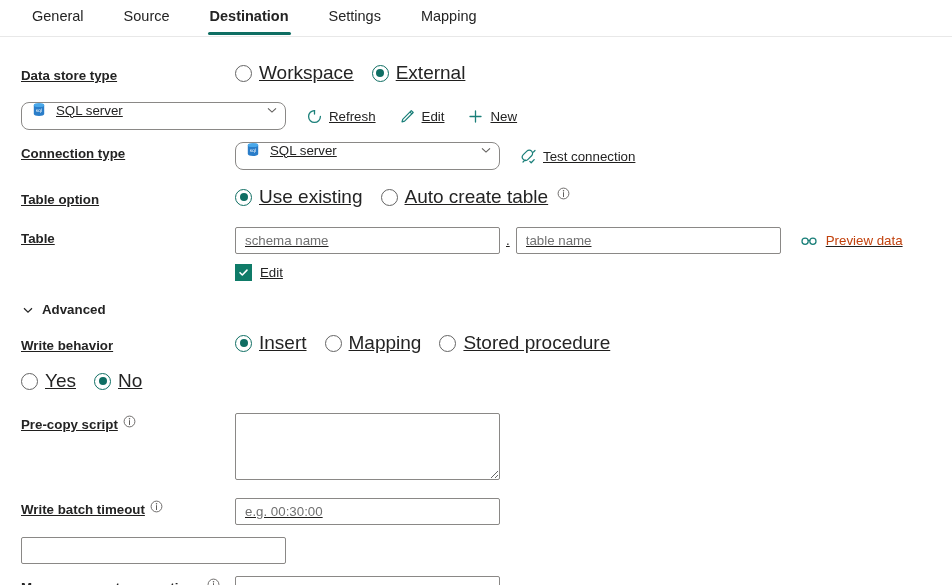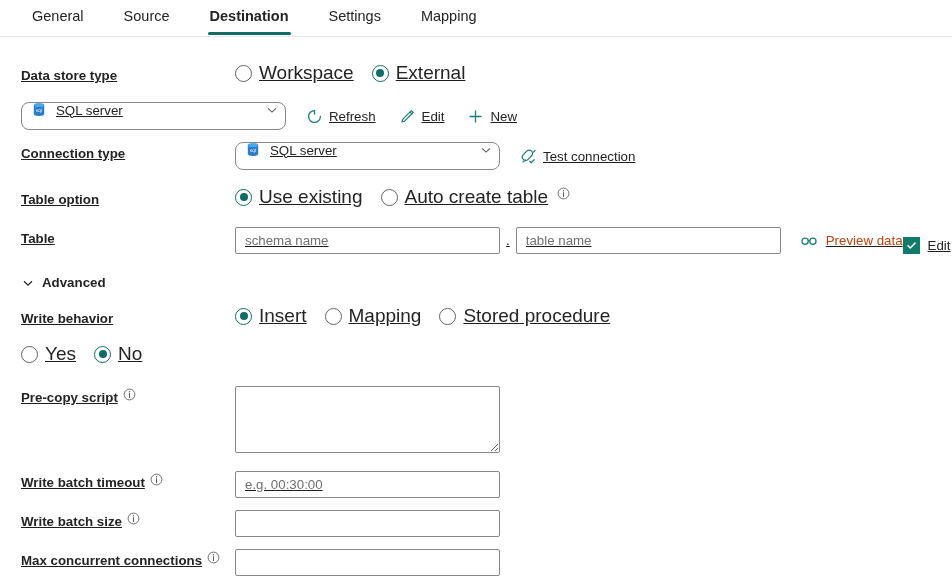--- a/index.html
+++ b/index.html
@@ -366,21 +366,21 @@
           </svg>
         </span>
       </div>
     </div>
   </div>
 
   <div class="row" style="margin-top:17px;">
     <div class="label">
       <span class="label-text">Table</span>
     </div>
-    <div style="display:flex;flex-direction:row;">
+    <div style="display:flex;flex-direction:column;">
       <div style="display:flex;align-items:center;">
         <input class="tinput w265" type="text" placeholder="schema name" style="">
         <span class="dotsep">.</span>
         <input class="tinput w265" type="text" placeholder="table name" style="">
         <div class="preview-link">
           <span class="ic">
             <svg viewBox="0 0 18 18" width="18" height="18">
               <circle cx="5.1" cy="9.2" r="3.1" fill="none" stroke="#1a7f79" stroke-width="1.25"></circle>
               <circle cx="12.9" cy="9.2" r="3.1" fill="none" stroke="#1a7f79" stroke-width="1.25"></circle>
               <path d="M8.2 9.0 C8.7 8.2 9.3 8.2 9.8 9.0" fill="none" stroke="#1a7f79" stroke-width="1.15"></path>
@@ -468,30 +468,20 @@
           <path d="M6.5 5.6 L6.5 9.6" stroke="#605e5c" stroke-width="1" stroke-linecap="round"></path>
         </svg>
       </span>
     </div>
     <div class="ctl">
       <input class="tinput w265" type="text" placeholder="e.g. 00:30:00" style="">
     </div>
   </div>
 
   <div class="row" style="margin-top:12px;">
-    <div class="label">
-      <span class="label-text">Write batch size</span>
-      <span class="info-icon">
-        <svg viewBox="0 0 13 13" width="13" height="13">
-          <circle cx="6.5" cy="6.5" r="5.4" fill="none" stroke="#605e5c" stroke-width="0.9"></circle>
-          <circle cx="6.5" cy="3.8" r="0.75" fill="#605e5c"></circle>
-          <path d="M6.5 5.6 L6.5 9.6" stroke="#605e5c" stroke-width="1" stroke-linecap="round"></path>
-        </svg>
-      </span>
-    </div>
     <div class="ctl">
       <input class="tinput w265" type="text" placeholder="" style="">
     </div>
   </div>
 
   <div class="row" style="margin-top:12px;">
     <div class="label">
       <span class="label-text">Max concurrent connections</span>
       <span class="info-icon">
         <svg viewBox="0 0 13 13" width="13" height="13">

